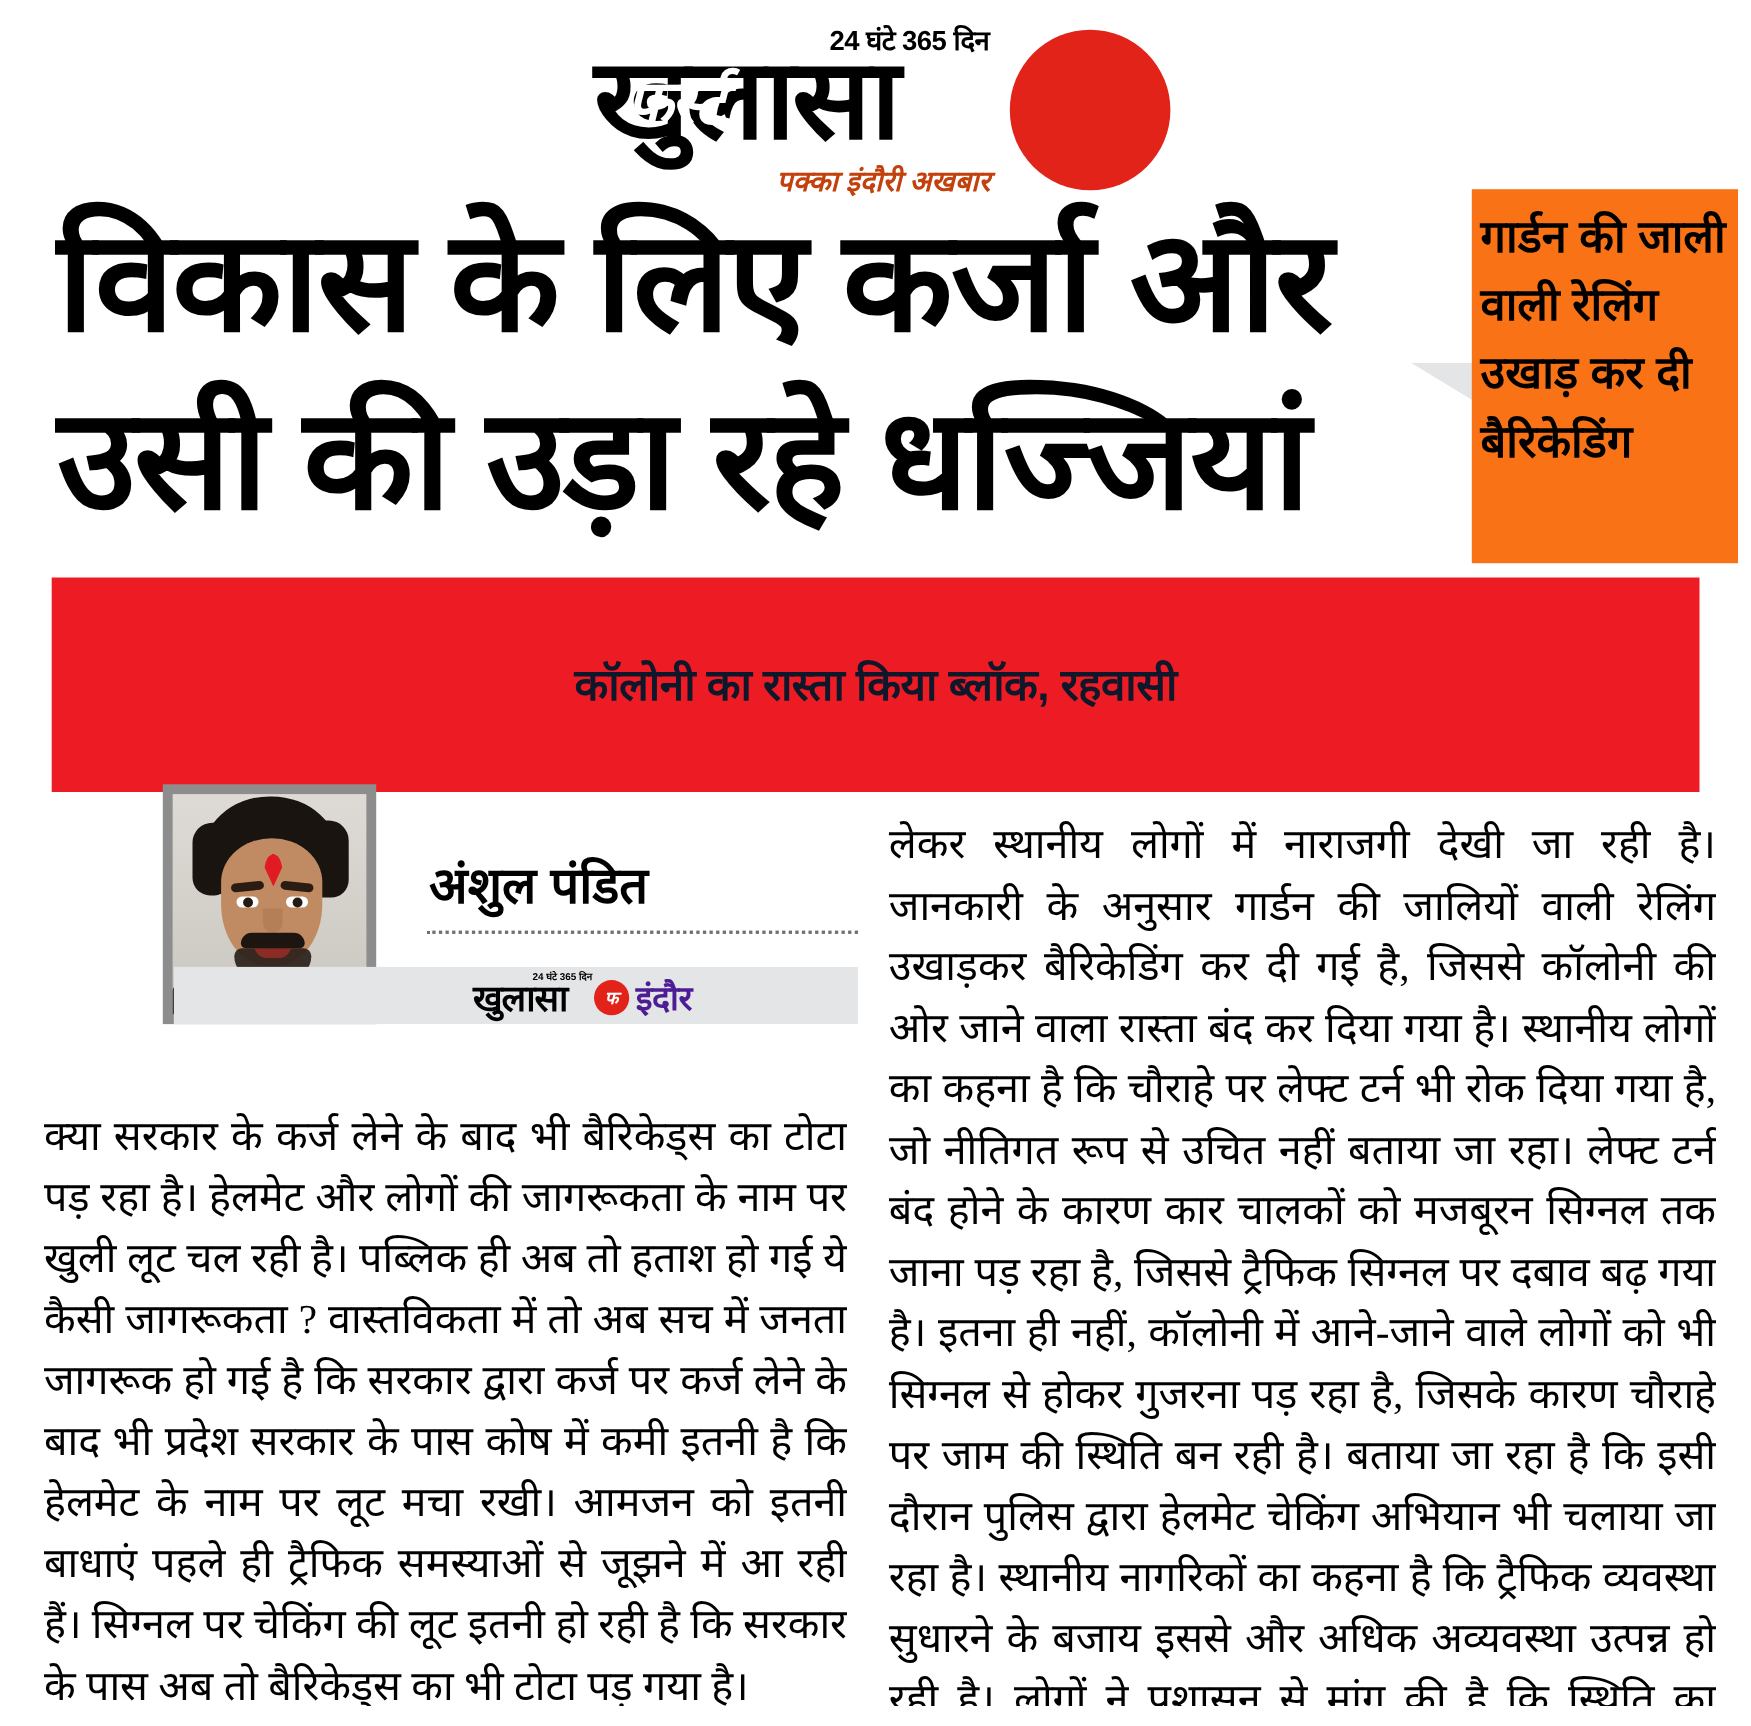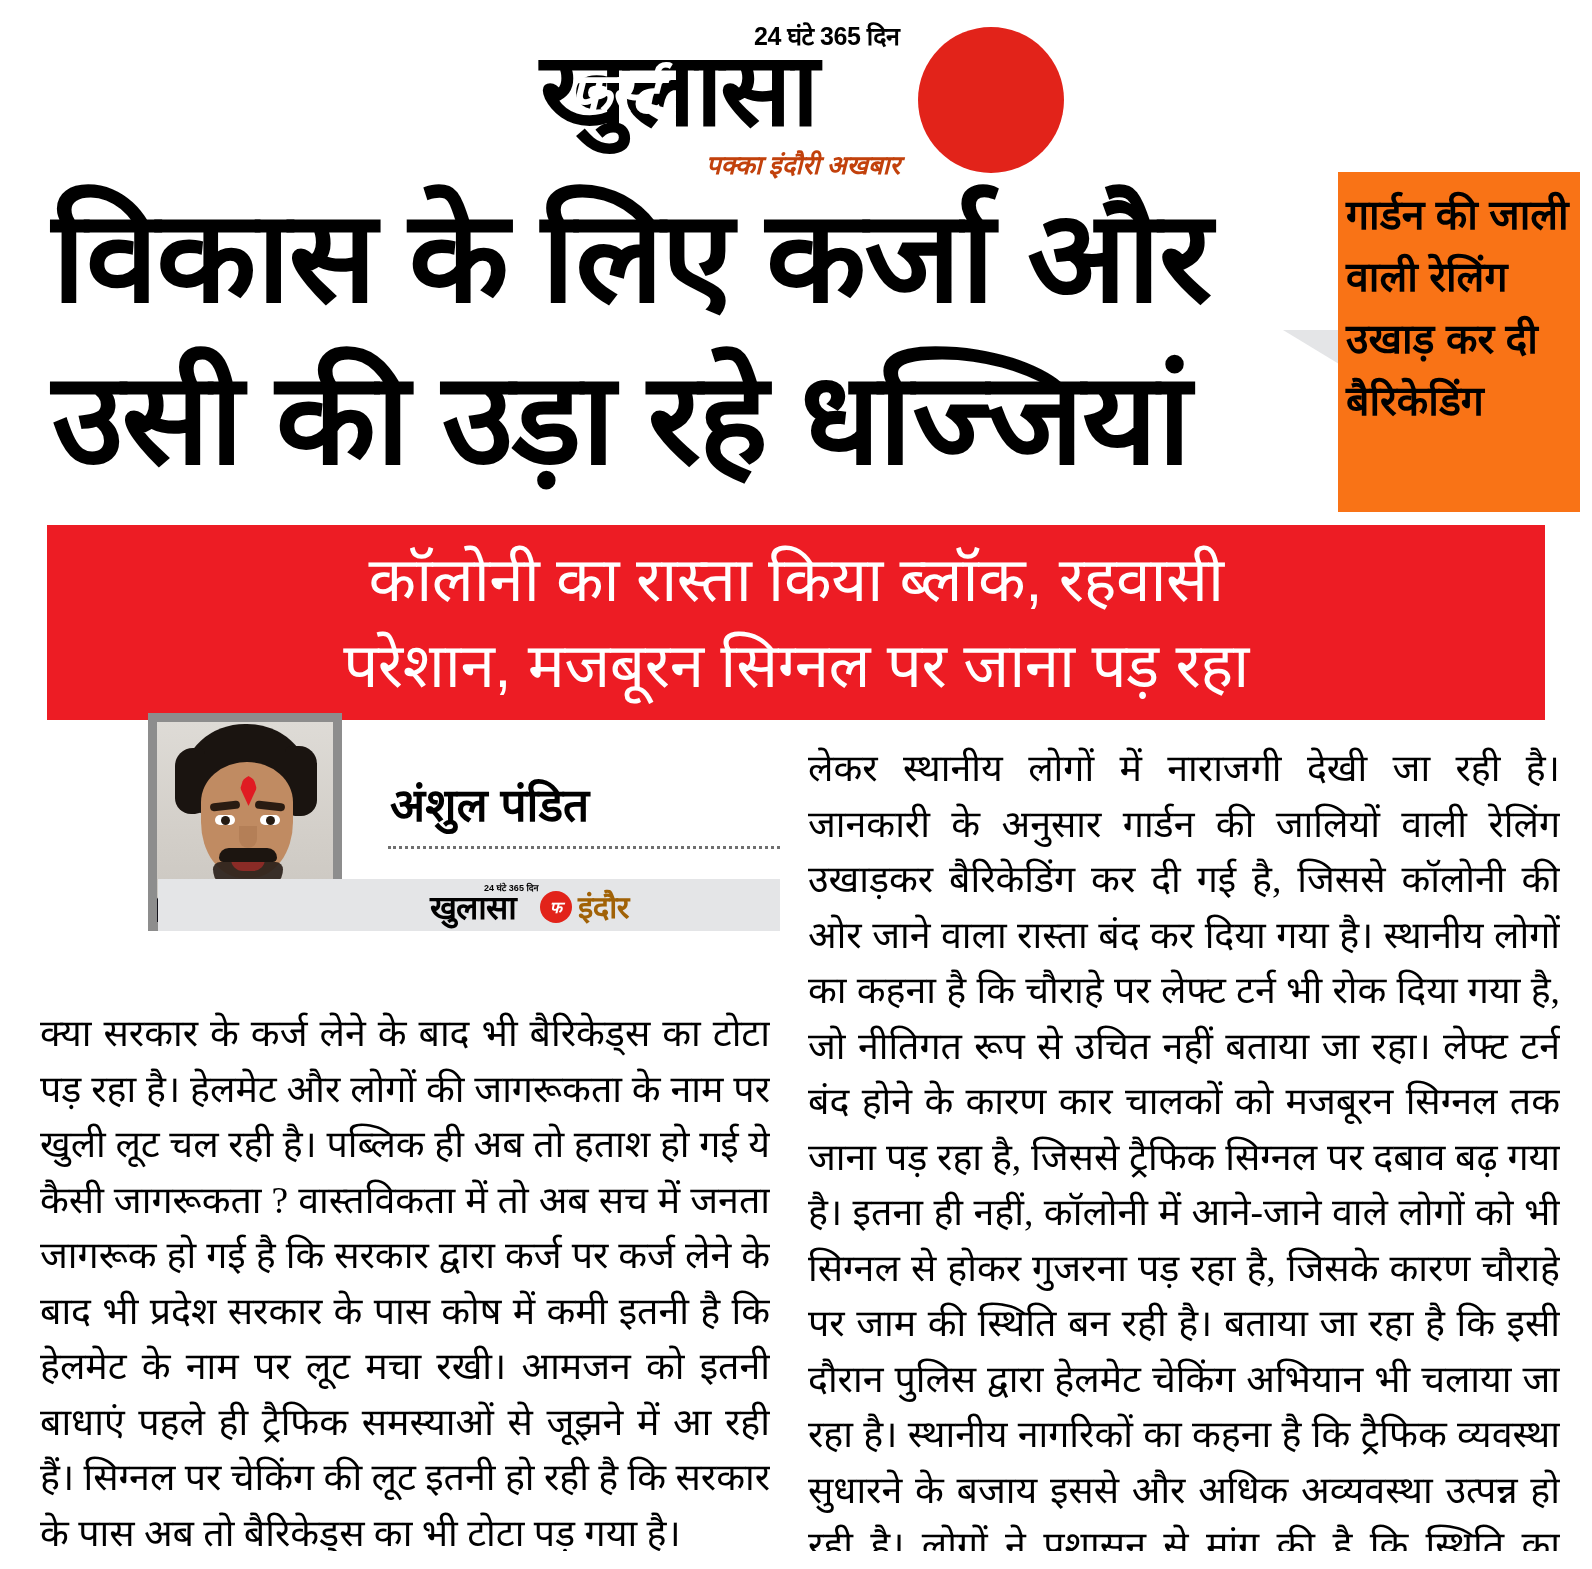--- a/index.html
+++ b/index.html
@@ -149,24 +149,24 @@
     width: 1498px;
     height: 195px;
     background: #ED1C24;
     display: flex;
     flex-direction: column;
     align-items: center;
     justify-content: center;
   }
   .red-banner-line {
     font-family: "Liberation Sans", "DejaVu Sans", sans-serif;
-    font-weight: normal;
-    font-size: 62px;
+    font-weight: bold;
+    font-size: 40px;
     line-height: 86px;
-    color: #ffffff;
+    color: #0f172a;
     white-space: nowrap;
     letter-spacing: -0.5px;
   }
 
   
   .byline-block {
     position: absolute;
     left: 40px;
     top: 701px;
     width: 740px;
@@ -365,21 +365,21 @@
     font-size: 16px; color: #fff;
   }
   .mini-city {
     position: absolute;
     left: 148px; top: 7px;
     font-family: "Liberation Sans", "DejaVu Sans", sans-serif;
     font-weight: bold;
     font-size: 31px;
     line-height: 36px;
     letter-spacing: -0.5px;
-    color: #a16207;
+    color: #4c1d95;
     white-space: nowrap;
   }
 
   
   .col {
     position: absolute;
     font-family: "Liberation Serif", "DejaVu Serif", serif;
     font-size: 37.5px;
     line-height: 55.5px;
     color: #000;
@@ -421,21 +421,20 @@
   <div class="headline-line">उसी की उड़ा रहे धज्जियां</div>
 </div>
 
 <div class="callout-tail"></div>
 <div class="callout">
   <div class="callout-text">गार्डन की जाली वाली रेलिंग उखाड़ कर दी बैरिकेडिंग</div>
 </div>
 
 <div class="red-banner">
   <div class="red-banner-line">कॉलोनी का रास्ता किया ब्लॉक, रहवासी</div>
-  <div class="red-banner-line">परेशान, मजबूरन सिग्नल पर जाना पड़ रहा</div>
 </div>
 
 <div class="byline-block">
 
   <div class="photo-frame">
     <div class="photo">
       <div class="ph-bg"></div>
       <div class="ph-hair"></div>
       <div class="ph-hair2"></div>
       <div class="ph-hair3"></div>

